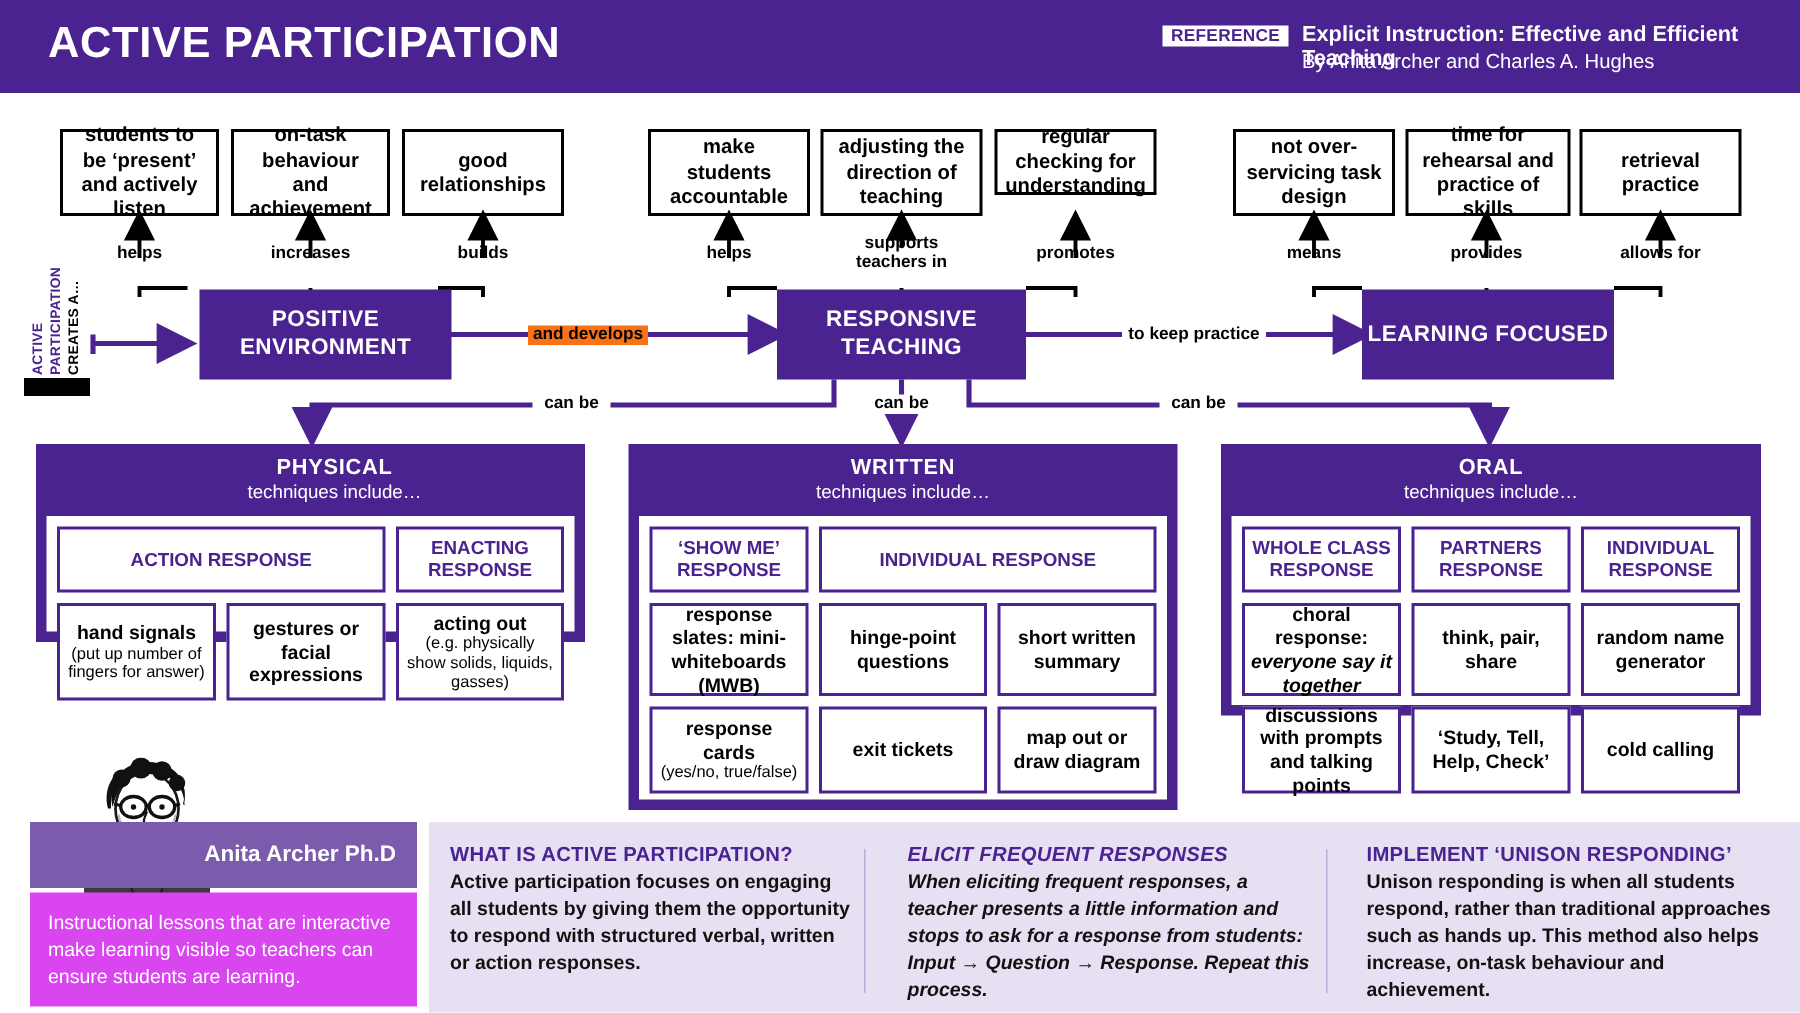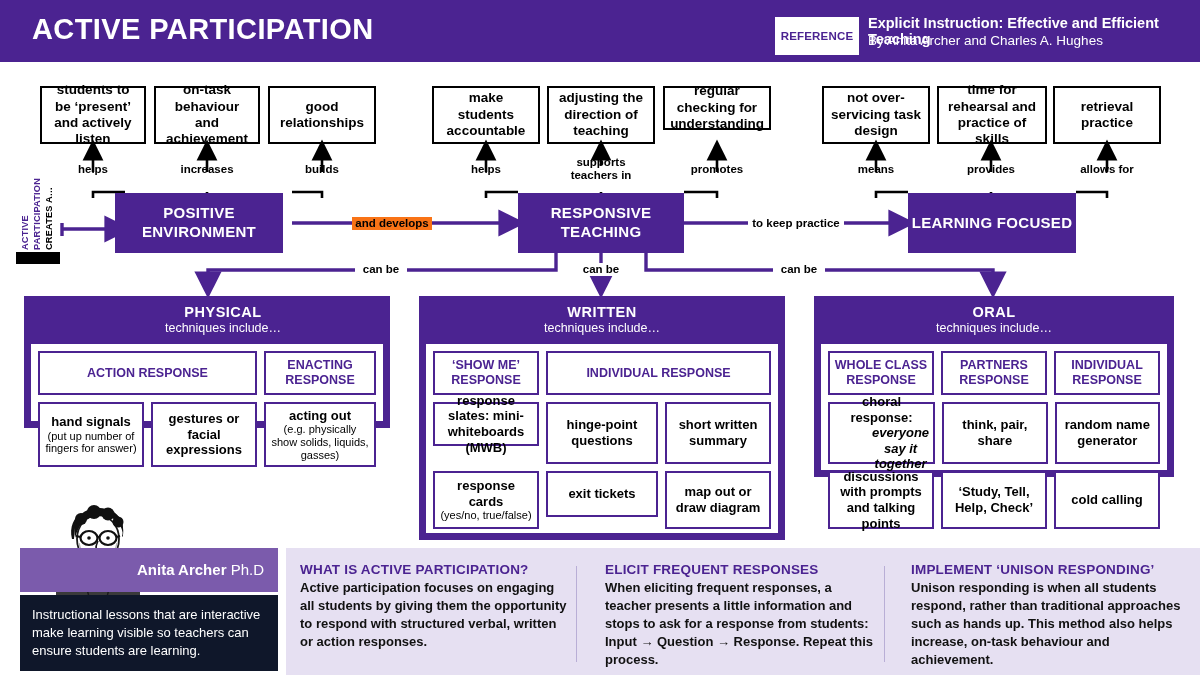--- a/index.html
+++ b/index.html
@@ -2,21 +2,21 @@
 <html><head>
 <meta charset="utf-8">
 <style>
   html,body{margin:0;padding:0;background:#ffffff;}
   body{width:1200px;height:675px;overflow:hidden;font-family:"Liberation Sans","DejaVu Sans",sans-serif;color:#000;}
   #page{position:relative;width:1200px;height:675px;background:#fff;}
 
   
   .header{position:absolute;left:0;top:0;width:1200px;height:62px;background:#4B2391;}
   .header-title{position:absolute;left:32px;top:13px;font-size:29px;font-weight:bold;color:#fff;letter-spacing:.4px;}
-  .ref-badge{position:absolute;left:775px;top:17px;width:84px;height:38px;background:#fff;color:#4B2391;
+  .ref-badge{position:absolute;left:775px;top:17px;width:84px;height:14px;background:#fff;color:#4B2391;
              font-size:11.5px;font-weight:bold;display:flex;align-items:center;justify-content:center;letter-spacing:.2px;}
   .ref-line1{position:absolute;left:868px;top:15px;font-size:14.5px;font-weight:bold;color:#fff;}
   .ref-line2{position:absolute;left:868px;top:33px;font-size:13.5px;color:#fff;font-weight:400;}
 
   
   .tbox{position:absolute;border:2.5px solid #000;background:#fff;display:flex;align-items:center;
         justify-content:center;text-align:center;font-size:13.5px;font-weight:bold;line-height:1.22;padding:4px 5px;
         box-sizing:border-box;}
 
   
@@ -45,28 +45,28 @@
   .panel-head .s{font-size:12.5px;font-weight:400;margin-top:1px;}
   .panel-body{position:absolute;left:7px;right:7px;bottom:7px;top:48px;background:#fff;padding:7px;box-sizing:border-box;}
   .grow{display:flex;gap:7px;margin-bottom:7px;}
   .grow:last-child{margin-bottom:0;}
   .cat{border:2.5px solid #4B2391;background:#fff;color:#4B2391;font-size:12.5px;font-weight:bold;
        display:flex;align-items:center;justify-content:center;text-align:center;line-height:1.18;box-sizing:border-box;padding:3px;}
   .cell{border:2.5px solid #4B2391;background:#fff;color:#000;font-size:13px;font-weight:bold;
         display:flex;flex-direction:column;align-items:center;justify-content:center;text-align:center;
         line-height:1.2;box-sizing:border-box;padding:3px 4px;}
   .cell .sub{font-size:11px;font-weight:400;line-height:1.15;}
-  .cell .ital{font-style:italic;margin-left:38px;}
+  .cell .ital{font-style:italic;}
 
   
   .author-photo{position:absolute;left:48px;top:505px;width:100px;height:92px;}
   .name-bar{position:absolute;left:20px;top:548px;width:258px;height:44px;background:#7B5BAC;}
   .name-bar .nm{position:absolute;right:14px;top:13px;font-size:15px;color:#fff;font-weight:bold;}
-  .name-bar .nm span{font-weight:400;}
-  .quote-box{position:absolute;left:20px;top:595px;width:258px;height:76px;background:#0f172a;}
+  .name-bar .nm span{font-weight:700;}
+  .quote-box{position:absolute;left:20px;top:595px;width:258px;height:76px;background:#d946ef;}
   .quote-box p{margin:0;padding:11px 12px 0 12px;color:#fff;font-size:13px;line-height:1.38;font-weight:400;}
 
   
   .footer{position:absolute;left:286px;top:548px;width:914px;height:127px;background:#E6E0F2;}
   .fcol{position:absolute;top:14px;width:272px;}
   .fcol h4{margin:0 0 2px 0;font-size:13.5px;font-weight:bold;color:#4B2391;letter-spacing:.2px;}
   .fcol p{margin:0;font-size:13px;line-height:1.38;color:#111;font-weight:bold;}
   .fdiv{position:absolute;top:18px;width:1px;height:96px;background:#B9AED6;}
 </style>
 </head>
@@ -156,21 +156,21 @@
   <div class="conn-label" style="left:63px;top:163px;width:60px;">helps</div>
   <div class="conn-label" style="left:172px;top:163px;width:70px;">increases</div>
   <div class="conn-label" style="left:292px;top:163px;width:60px;">builds</div>
   <div class="conn-label" style="left:456px;top:163px;width:60px;">helps</div>
   <div class="conn-label" style="left:561px;top:156px;width:80px;">supports teachers in</div>
   <div class="conn-label" style="left:682px;top:163px;width:70px;">promotes</div>
   <div class="conn-label" style="left:846px;top:163px;width:60px;">means</div>
   <div class="conn-label" style="left:956px;top:163px;width:70px;">provides</div>
   <div class="conn-label" style="left:1072px;top:163px;width:70px;">allows for</div>
 
-  <div class="pbox" style="left:115px;top:193px;width:168px;height:60px;">
+  <div class="pbox" style="left:133px;top:193px;width:168px;height:60px;">
     <span>POSITIVE ENVIRONMENT</span>
   </div>
   <div class="pbox" style="left:518px;top:193px;width:166px;height:60px;">
     <span>RESPONSIVE TEACHING</span>
   </div>
   <div class="pbox" style="left:908px;top:193px;width:168px;height:60px;">
     <span>LEARNING FOCUSED</span>
   </div>
 
   <div class="conn-label" style="left:352px;top:217px;width:80px;background:#f97316;">and develops</div>
@@ -210,36 +210,36 @@
     <div class="panel-head">
       <div class="t">WRITTEN</div>
       <div class="s">techniques include…</div>
     </div>
     <div class="panel-body">
       <div class="grow">
         <div class="cat" style="flex:0 0 106px;height:44px;">‘SHOW ME’ RESPONSE</div>
         <div class="cat" style="flex:1;height:44px;">INDIVIDUAL RESPONSE</div>
       </div>
       <div class="grow">
-        <div class="cell" style="flex:0 0 106px;height:44px;">
+        <div class="cell" style="flex:0 0 106px;height:62px;">
           <div>response slates: mini-whiteboards (MWB)</div>
         </div>
         <div class="cell" style="flex:0 0 112px;height:62px;">
           <div>hinge-point questions</div>
         </div>
         <div class="cell" style="flex:1;height:62px;">
           <div>short written summary</div>
         </div>
       </div>
       <div class="grow">
         <div class="cell" style="flex:0 0 106px;height:58px;">
           <div>response cards</div>
           <div class="sub">(yes/no, true/false)</div>
         </div>
-        <div class="cell" style="flex:0 0 112px;height:46px;">
+        <div class="cell" style="flex:0 0 112px;height:58px;">
           <div>exit tickets</div>
         </div>
         <div class="cell" style="flex:1;height:58px;">
           <div>map out or draw diagram</div>
         </div>
       </div>
     </div>
   </div>
 
   <div class="panel" style="left:814px;top:296px;width:360px;height:181px;">
@@ -327,21 +327,21 @@
     <p>Instructional lessons that are interactive make learning visible so teachers can ensure students are learning.</p>
   </div>
 
   <div class="footer">
     <div class="fcol" style="left:14px;">
       <h4>WHAT IS ACTIVE PARTICIPATION?</h4>
       <p>Active participation focuses on engaging all students by giving them the opportunity to respond with structured verbal, written or action responses.</p>
     </div>
     <div class="fdiv" style="left:290px;"></div>
 
-    <div class="fcol" style="left:319px;">
+    <div class="fcol" style="left:319px;font-style:italic;">
       <h4>ELICIT FREQUENT RESPONSES</h4>
       <p>When eliciting frequent responses, a teacher presents a little information and stops to ask for a response from students: Input → Question → Response. Repeat this process.</p>
     </div>
     <div class="fdiv" style="left:598px;"></div>
 
     <div class="fcol" style="left:625px;width:278px;">
       <h4>IMPLEMENT ‘UNISON RESPONDING’</h4>
       <p>Unison responding is when all students respond, rather than traditional approaches such as hands up. This method also helps increase, on-task behaviour and achievement.</p>
     </div>
   </div>

